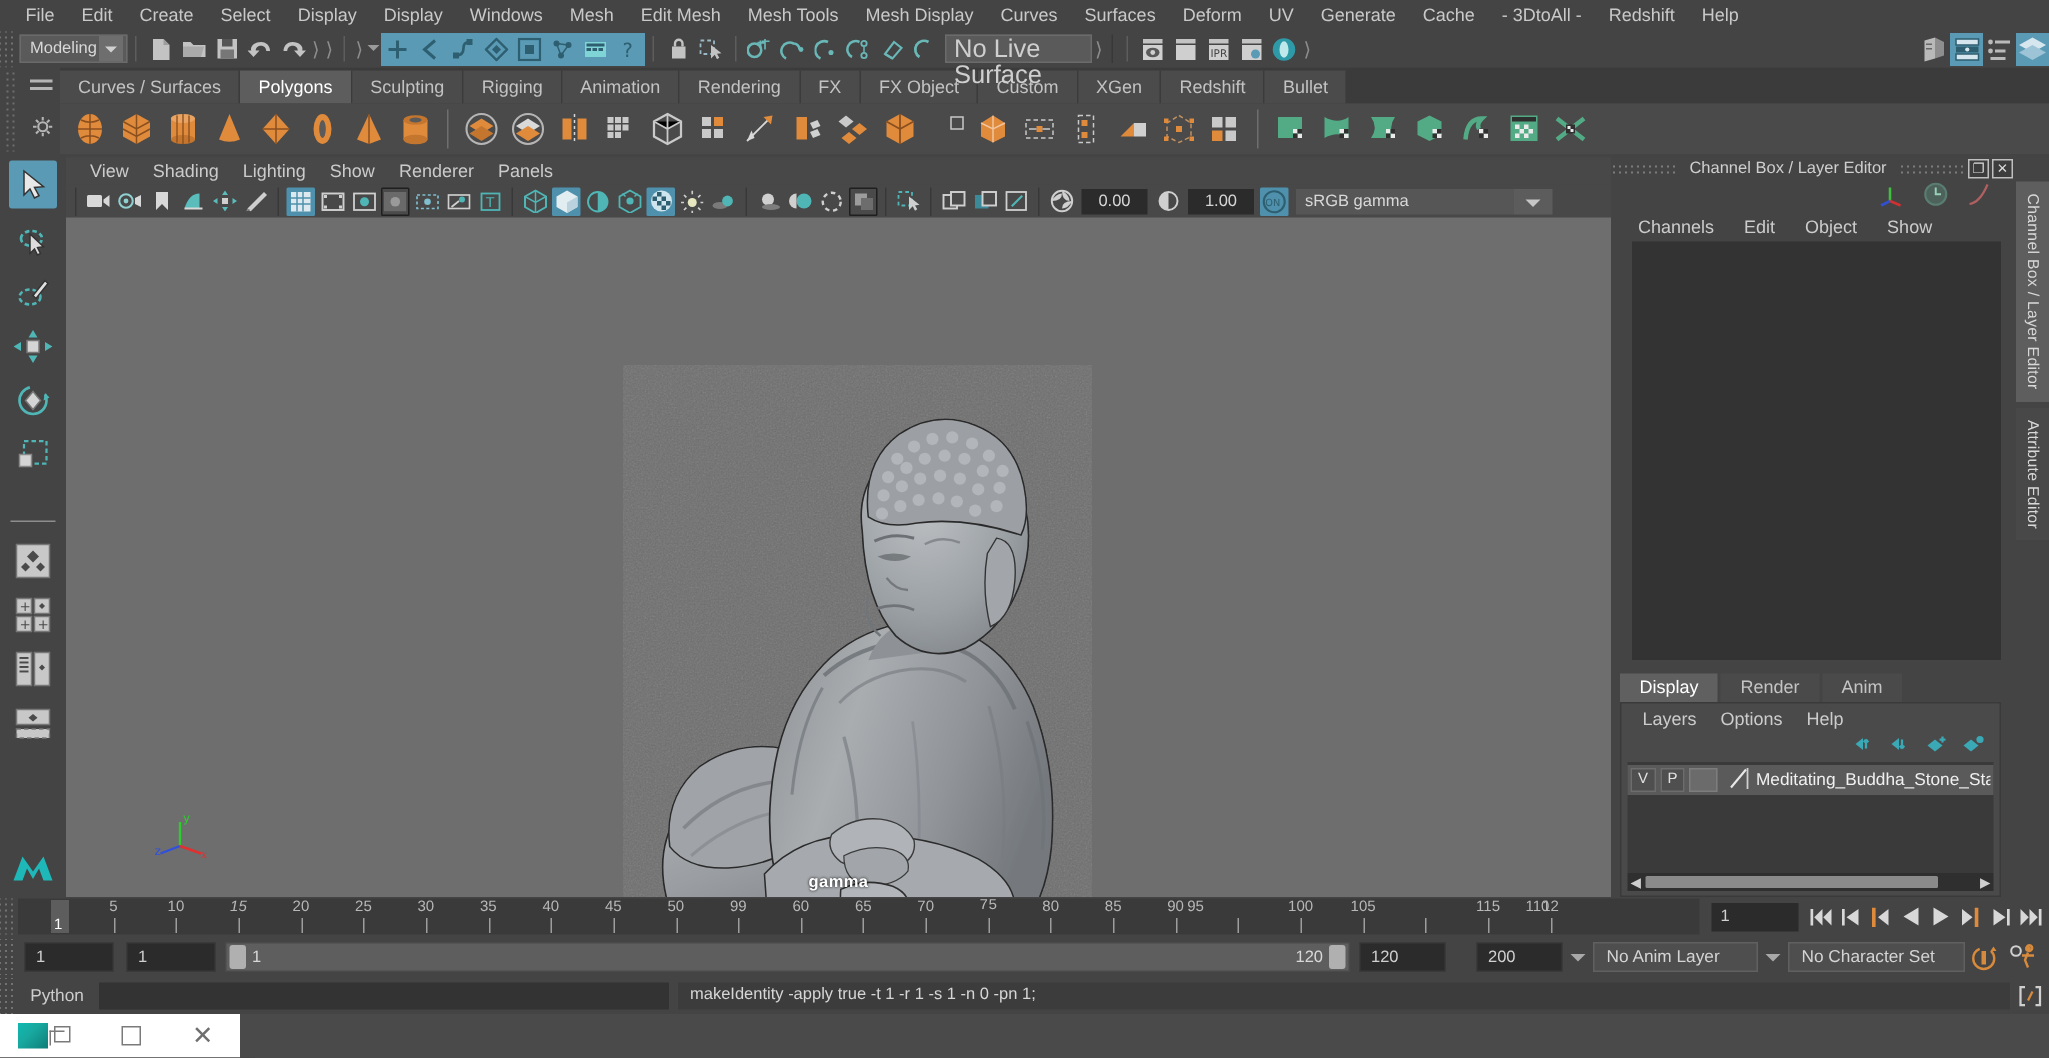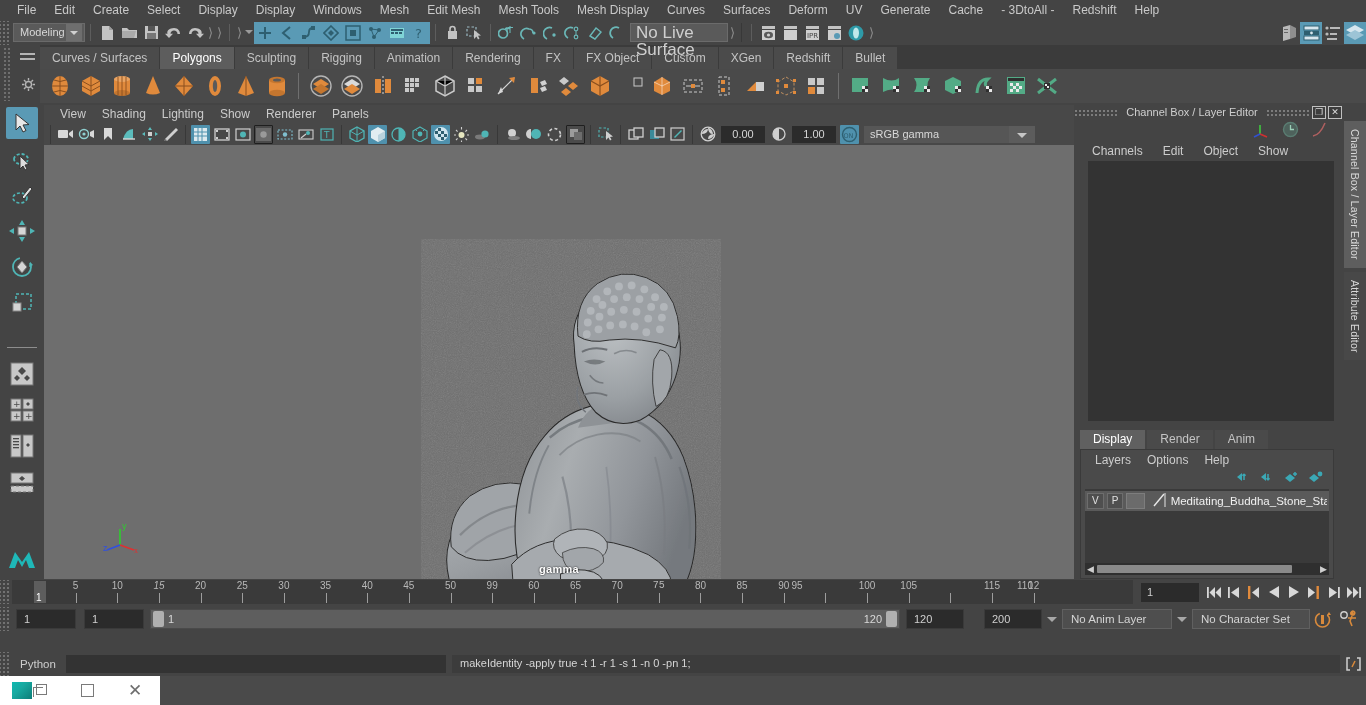--- a/index.html
+++ b/index.html
@@ -136,21 +136,21 @@
   .rangebar .lo{ margin-left:2px; }
   .rangebar .hi{ margin-right:2px; }
   .rangebar .lolbl{ font-size:11px; color:#d8d8d8; margin-left:4px; }
   .rangebar .hilbl{ font-size:11px; color:#d8d8d8; margin-right:4px; margin-left:auto; }
   .ddarr{ width:20px; height:20px; position:relative; }
   .ddarr:after{ content:""; position:absolute; left:5px; top:8px; border-left:5px solid transparent; border-right:5px solid transparent; border-top:5px solid #a8a8a8; }
   .combo{ height:20px; background:#4e4e4e; border:1px solid #606060; color:#d4d4d4; font-size:11.5px;
      line-height:18px; padding:0 8px; }
 
   
-  .cmdwrap{ height:24px; background:#444444; display:flex; align-items:center; flex:0 0 24px;margin-top:19px; }
+  .cmdwrap{ height:24px; background:#444444; display:flex; align-items:center; flex:0 0 24px; }
   .cmdlabel{ width:56px; flex:0 0 56px; text-align:center; font-size:11.5px; color:#cdcdcd; }
   .cmdinput{ width:380px; height:18px; background:#333333; }
   .cmdout{ flex:1; height:18px; background:#3c3c3c; font-size:11px; color:#d6d6d6; line-height:17px; padding-left:8px;
      margin-left:6px; overflow:hidden; white-space:nowrap; }
   .cmdicon{ width:26px; flex:0 0 26px; display:flex; align-items:center; justify-content:center; }
 
   
   .taskbar{ height:29px; background:#4a4a4a; display:flex; align-items:center; flex:0 0 29px; position:relative; }
   .winchrome{ position:absolute; left:0; top:0; width:160px; height:29px; background:#ffffff; display:flex; align-items:center; }
   .wc-ico{ width:20px; height:17px; margin-left:12px;

